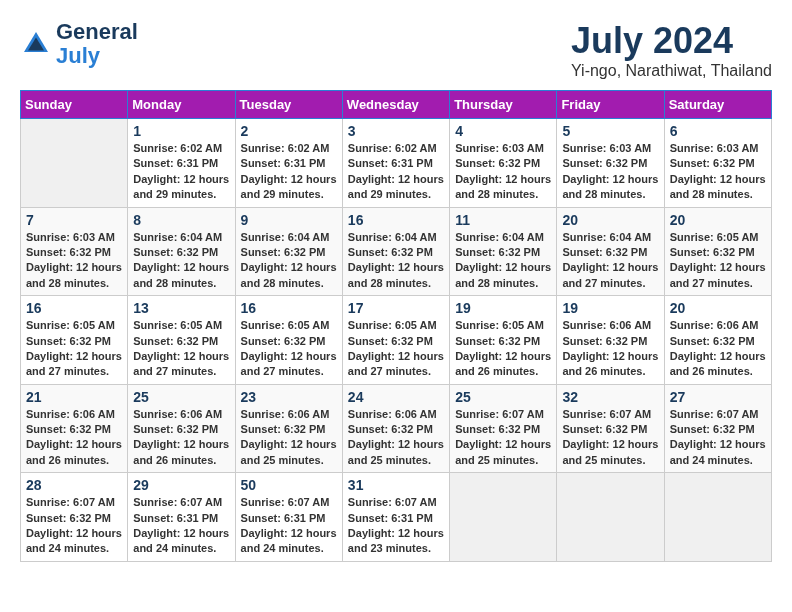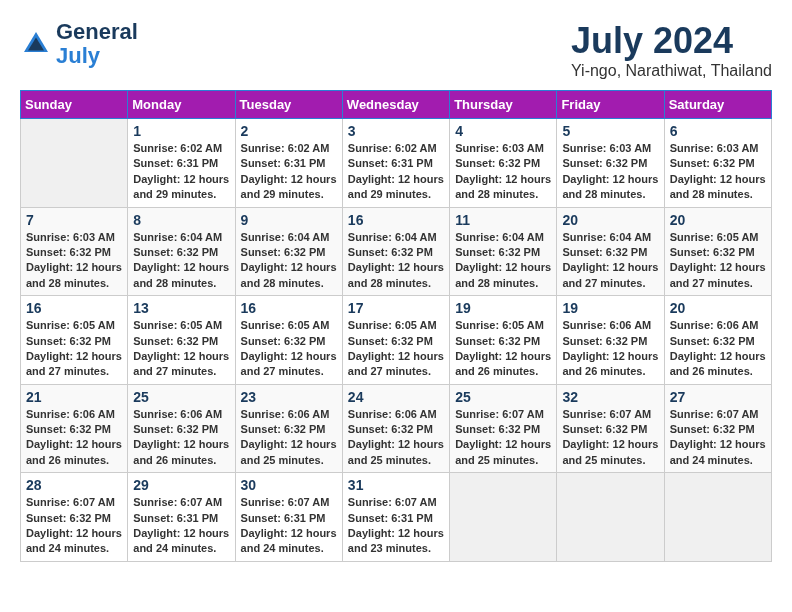--- a/index.html
+++ b/index.html
@@ -300,21 +300,21 @@
 Sunset: 6:32 PM
 Daylight: 12 hours and 24 minutes.</div>
         </td>
         <td>
           <div class="day-num">29</div>
           <div class="day-info" style="white-space: pre-line;">Sunrise: 6:07 AM
 Sunset: 6:31 PM
 Daylight: 12 hours and 24 minutes.</div>
         </td>
         <td>
-          <div class="day-num">30</div>
+          <div class="day-num">50</div>
           <div class="day-info" style="white-space: pre-line;">Sunrise: 6:07 AM
 Sunset: 6:31 PM
 Daylight: 12 hours and 24 minutes.</div>
         </td>
         <td>
           <div class="day-num">31</div>
           <div class="day-info" style="white-space: pre-line;">Sunrise: 6:07 AM
 Sunset: 6:31 PM
 Daylight: 12 hours and 23 minutes.</div>
         </td>

